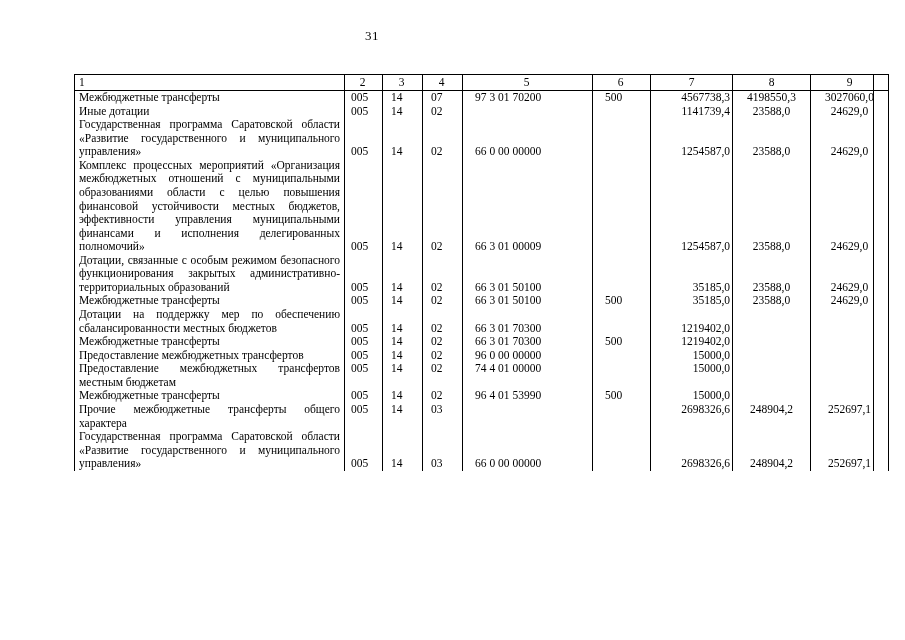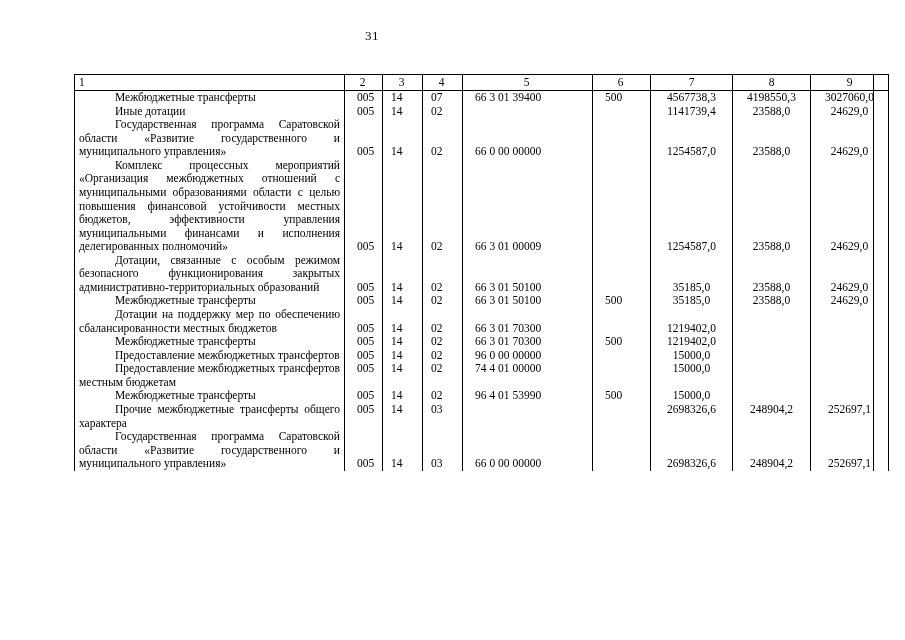--- a/index.html
+++ b/index.html
@@ -67,28 +67,27 @@
   .c-name {
     width: 270px;
     text-align: justify;
     text-align-last: left;
     padding-left: 4px !important;
     padding-right: 4px !important;
     hyphens: manual;
   }
   .c-name .just {
     text-align: justify;
-    margin-left: 36px;
-  }
-  .c-vedom { width: 38px; text-align: center; padding-left: 6px !important; }
+  }
+  .c-vedom { width: 38px; text-align: left; padding-left: 6px !important; }
   .c-razdel { width: 40px; text-align: left; padding-left: 8px !important; }
   .c-podrazdel { width: 40px; text-align: left; padding-left: 8px !important; }
   .c-target { width: 130px; text-align: left; padding-left: 12px !important; }
   .c-vid { width: 58px; text-align: left; padding-left: 12px !important; }
-  .c-sum1 { width: 82px; text-align: center; }
+  .c-sum1 { width: 82px; text-align: right; }
   .c-sum2 { width: 78px; text-align: center; }
   .c-sum3 { width: 78px; text-align: center; }
   
   .frame-left, .frame-right {
     position: absolute;
     top: 0;
     bottom: 0;
     width: 1px;
     background: #000;
   }
@@ -125,21 +124,21 @@
           <td class="c-sum2 v">8</td>
           <td class="c-sum3 v last">9</td>
         </tr>
       </thead>
       <tbody>
           <tr class="body">
             <td class="c-name v"><span class="just">Межбюджетные трансферты</span></td>
             <td class="c-vedom v">005</td>
             <td class="c-razdel v">14</td>
             <td class="c-podrazdel v">07</td>
-            <td class="c-target v">66 3 01 39400</td>
+            <td class="c-target v">97 3 01 70200</td>
             <td class="c-vid v">500</td>
             <td class="c-sum1 v">4567738,3</td>
             <td class="c-sum2 v">4198550,3</td>
             <td class="c-sum3 v last">3027060,0</td>
           </tr>
           <tr class="body">
             <td class="c-name v"><span class="just">Иные дотации</span></td>
             <td class="c-vedom v">005</td>
             <td class="c-razdel v">14</td>
             <td class="c-podrazdel v">02</td>

